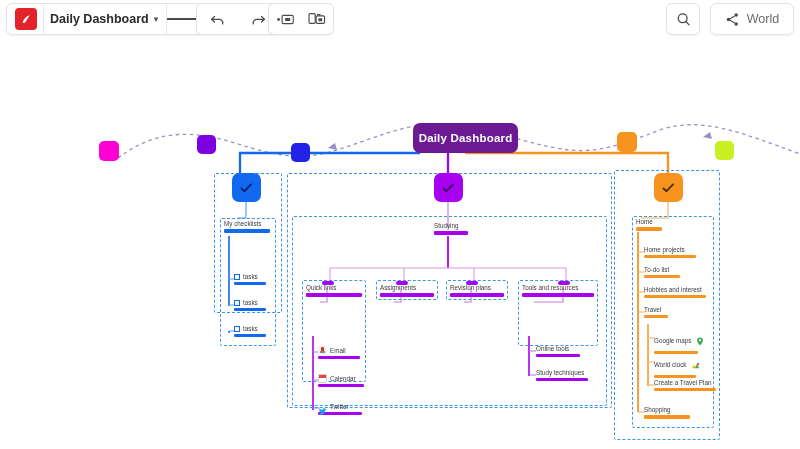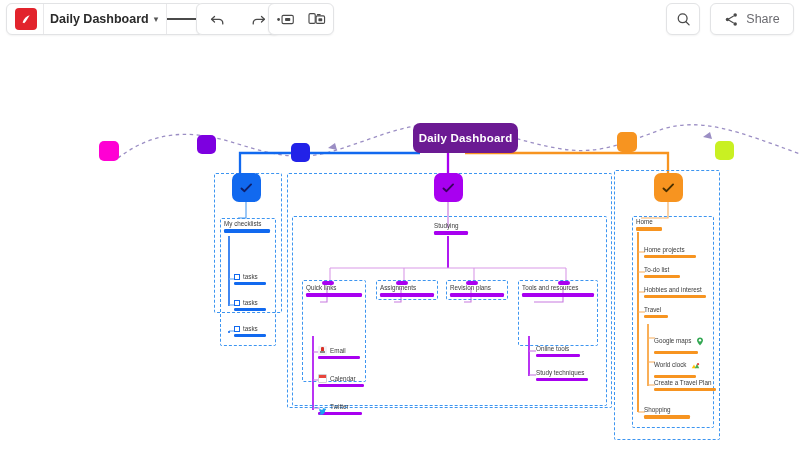--- a/index.html
+++ b/index.html
@@ -142,21 +142,21 @@
     </svg>
   </div>
 
   <div class="tb-group g-share">
     <svg width="15" height="15" viewBox="0 0 18 18" class="icosvg">
       <circle cx="13.4" cy="3.6" r="2.1" fill="#4a4a4a"></circle>
       <circle cx="4.2" cy="9" r="2.1" fill="#4a4a4a"></circle>
       <circle cx="13.4" cy="14.4" r="2.1" fill="#4a4a4a"></circle>
       <path d="M11.6 4.7 L6 8 M6 10 L11.6 13.3" stroke="#4a4a4a" stroke-width="1.3"></path>
     </svg>
-    <span class="share-label">Share</span>
+    <span class="share-label">World</span>
   </div>
 </div>
 
 <div class="canvas">
 
   <svg class="svgl" width="800" height="409">
 
     <path d="M118 118 C160 86 200 92 238 104 C276 116 300 120 330 112
              C372 100 400 84 440 84 C480 84 512 100 556 108
              C596 116 622 104 660 90 C700 76 740 92 800 114" fill="none" stroke="#9b8ec4" stroke-width="1.3" stroke-dasharray="3.5 3.5"></path>

